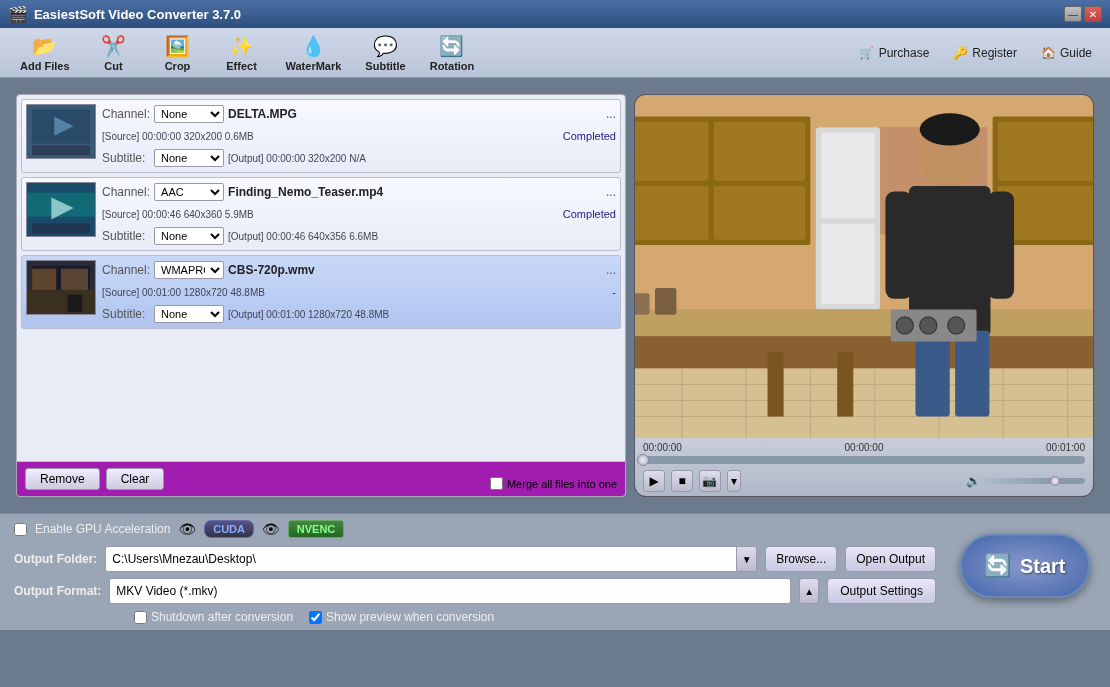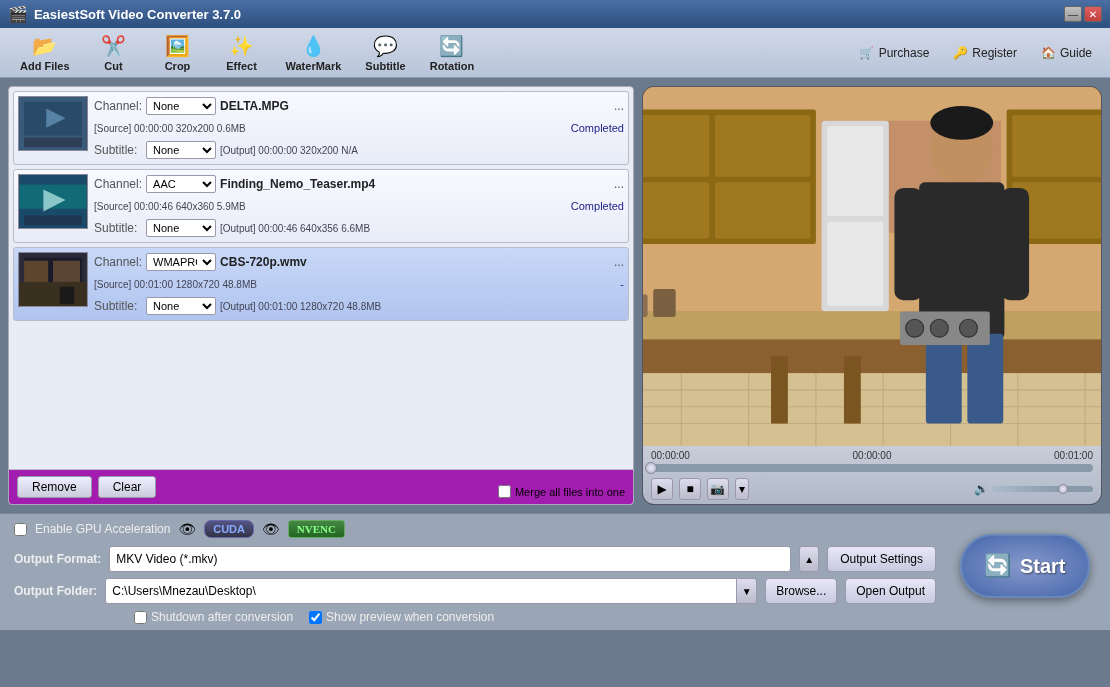--- a/index.html
+++ b/index.html
@@ -76,21 +76,21 @@
       gap: 4px;
       padding: 4px 8px;
       cursor: pointer;
       border-radius: 3px;
       font-size: 12px;
       color: #222;
     }
     .main-area {
       display: flex;
       height: 435px;
-      padding: 8px;
+      padding: 16px;
       gap: 8px;
     }
     .file-panel {
       flex: 1;
       background: #e8edf5;
       border: 1px solid #aab;
       border-radius: 4px;
       display: flex;
       flex-direction: column;
       overflow: hidden;
@@ -313,21 +313,20 @@
       border: 1px solid #66a;
     }
     .nvenc-badge {
       background: linear-gradient(to bottom, #484, #262);
       color: #8f8;
       font-size: 11px;
       font-weight: bold;
       padding: 2px 8px;
       border-radius: 3px;
       border: 1px solid #6a6;
-      font-family: Liberation Serif, serif;
     }
     .output-label { font-size: 12px; color: #eee; font-weight: bold; }
     .output-input {
       background: white;
       border: 1px solid #99a;
       border-radius: 3px;
       padding: 3px 6px;
       font-size: 12px;
       height: 26px;
     }
@@ -690,34 +689,34 @@
   <div class="gpu-row">
     <input type="checkbox" id="gpu" style="">
     <label for="gpu" style="color:#eee; font-size:12px;">Enable GPU Acceleration</label>
     <span style="font-size:14px;">👁</span>
     <span class="cuda-badge">CUDA</span>
     <span style="font-size:14px;">👁</span>
     <span class="nvenc-badge">NVENC</span>
   </div>
 
   <div style="display:grid; grid-template-columns: auto 1fr auto auto; gap:6px 8px; align-items:center; margin-bottom:6px; padding-right:160px;">
-    <label class="output-label">Output Format:</label>
-    <input class="output-input" type="text" style="flex: 1 1 0%;" value="MKV Video (*.mkv)">
-    <div class="output-arrow-btn">▲</div>
-    <button class="settings-btn">Output Settings</button>
-  </div>
-
-  <div style="display:grid; grid-template-columns: auto 1fr auto auto; gap:6px 8px; align-items:center; margin-bottom:6px; padding-right:160px;">
     <label class="output-label">Output Folder:</label>
     <div style="display:flex; align-items:center;">
       <input class="folder-input" type="text" value="C:\Users\Mnezau\Desktop\" style="">
       <div class="folder-dropdown-btn">▼</div>
     </div>
     <button class="browse-btn">Browse...</button>
     <button class="open-btn">Open Output</button>
+  </div>
+
+  <div style="display:grid; grid-template-columns: auto 1fr auto auto; gap:6px 8px; align-items:center; margin-bottom:6px; padding-right:160px;">
+    <label class="output-label">Output Format:</label>
+    <input class="output-input" type="text" style="flex: 1 1 0%;" value="MKV Video (*.mkv)">
+    <div class="output-arrow-btn">▲</div>
+    <button class="settings-btn">Output Settings</button>
   </div>
 
   <div class="checkbox-row">
     <label>
       <input type="checkbox" style="">
       <span>Shutdown after conversion</span>
     </label>
     <label>
       <input type="checkbox" checked="" style="">
       <span>Show preview when conversion</span>

